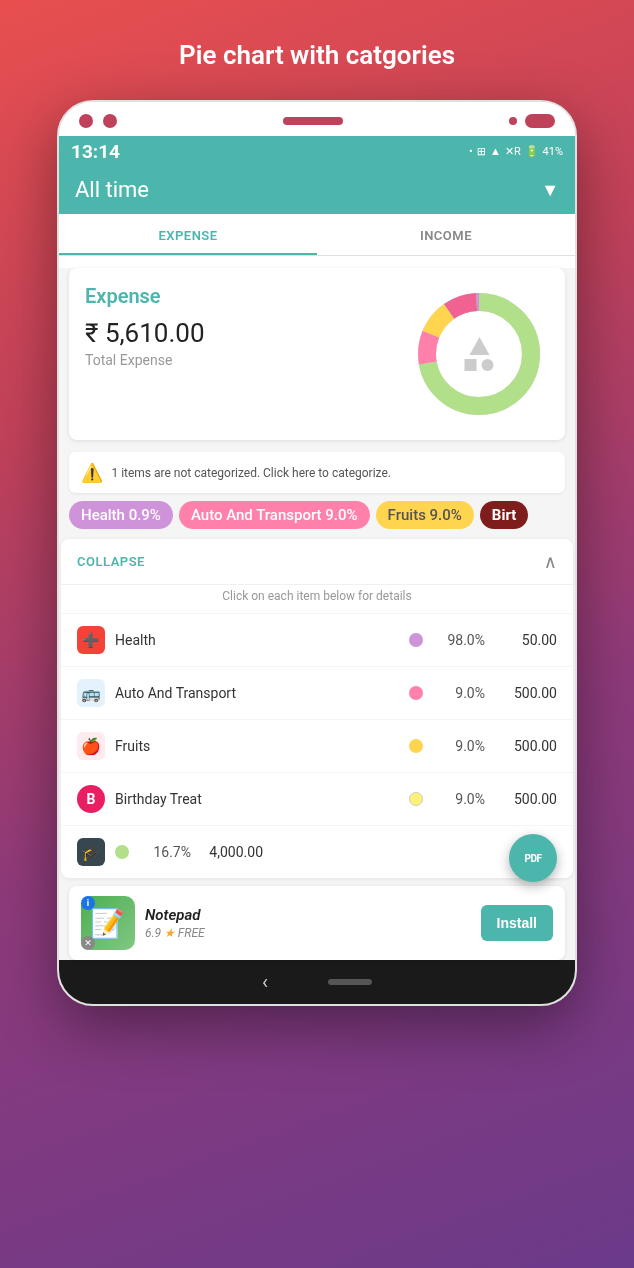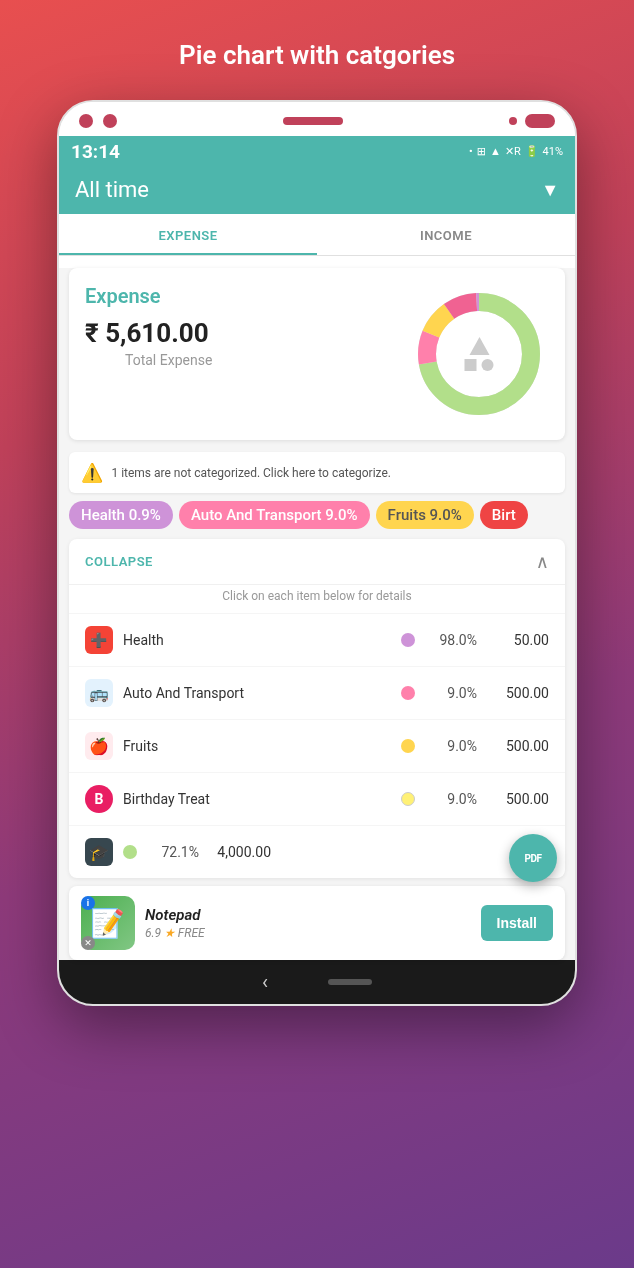--- a/index.html
+++ b/index.html
@@ -151,28 +151,27 @@
       flex: 1;
     }
     .expense-label {
       color: #4db6ac;
       font-size: 20px;
       font-weight: 600;
       margin-bottom: 10px;
     }
     .expense-amount {
       font-size: 26px;
-      font-weight: 700;
+      font-weight: 400;
       color: #222;
     }
     .expense-subtitle {
       color: #999;
       font-size: 14px;
       margin-top: 4px;
-      margin-left: 40px;
     }
     
     .chart-container {
       width: 140px;
       height: 140px;
       position: relative;
       flex-shrink: 0;
     }
     .chart-center-icons {
       position: absolute;
@@ -236,21 +235,21 @@
       padding: 5px 12px;
       border-radius: 20px;
       font-size: 15px;
       color: white;
       font-weight: 500;
       white-space: nowrap;
     }
     
     .collapse-section {
       background: white;
-      margin: 0 10px 8px;
+      margin: 0 2px 8px;
       border-radius: 8px;
       box-shadow: 0 1px 4px rgba(0,0,0,0.08);
     }
     .collapse-header {
       padding: 12px 16px;
       display: flex;
       justify-content: space-between;
       align-items: center;
       cursor: pointer;
     }
@@ -514,21 +513,21 @@
 
     <div class="warning-bar">
       <span class="warning-icon">⚠️</span>
       <span>1 items are not categorized. Click here to categorize.</span>
     </div>
 
     <div class="category-tags">
       <span class="category-tag" style="background:#ce93d8">Health 0.9%</span>
       <span class="category-tag" style="background:#ff80ab">Auto And Transport 9.0%</span>
       <span class="category-tag" style="background:#ffd54f; color:#555;">Fruits 9.0%</span>
-      <span class="category-tag" style="background:#ef4444;">Birt</span>
+      <span class="category-tag" style="background:#7f1d1d;font-weight:bold;">Birt</span>
     </div>
 
     <div class="collapse-section">
       <div class="collapse-header">
         <span class="collapse-label">COLLAPSE</span>
         <span class="collapse-icon">∧</span>
       </div>
       <div class="collapse-hint">Click on each item below for details</div>
 
       <div class="list-item">
@@ -559,21 +558,21 @@
         <div class="item-icon" style="background:#e91e63; color:white; font-size:14px; font-weight:bold; border-radius:50%;">B</div>
         <span class="item-name">Birthday Treat</span>
         <div class="item-dot" style="background:#fff176; border:1px solid #ccc;"></div>
         <span class="item-pct">9.0%</span>
         <span class="item-amount">500.00</span>
       </div>
 
       <div class="list-item">
         <div class="item-icon" style="background:#37474f; font-size:16px;">🎓</div>
         <div class="item-dot" style="background:#b2df8a;"></div>
-        <span class="item-pct">72.1%</span>
+        <span class="item-pct">16.7%</span>
         <span class="item-amount">4,000.00</span>
       </div>
     </div>
 
     <div class="fab">
       <span style="font-size:10px; font-weight:bold; letter-spacing:-0.5px;">PDF</span>
     </div>
 
     <div class="ad-banner">
       <div class="ad-icon-area">

